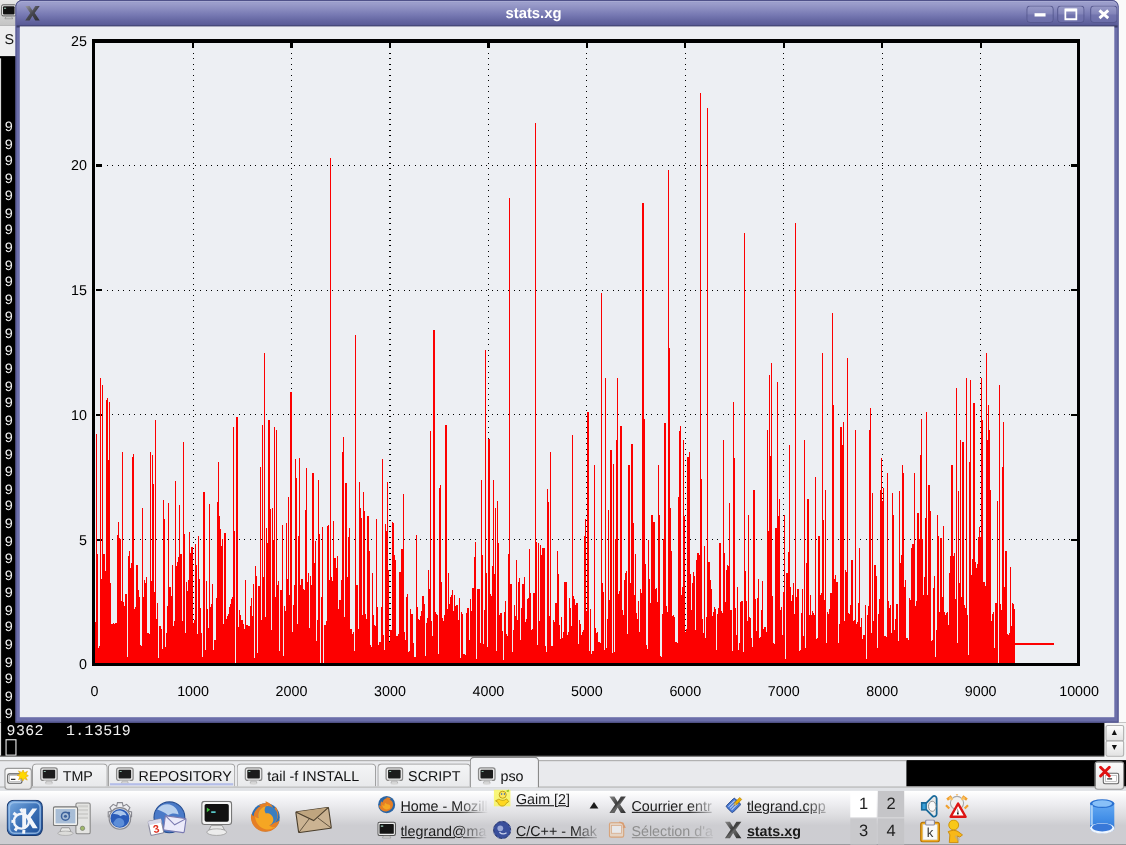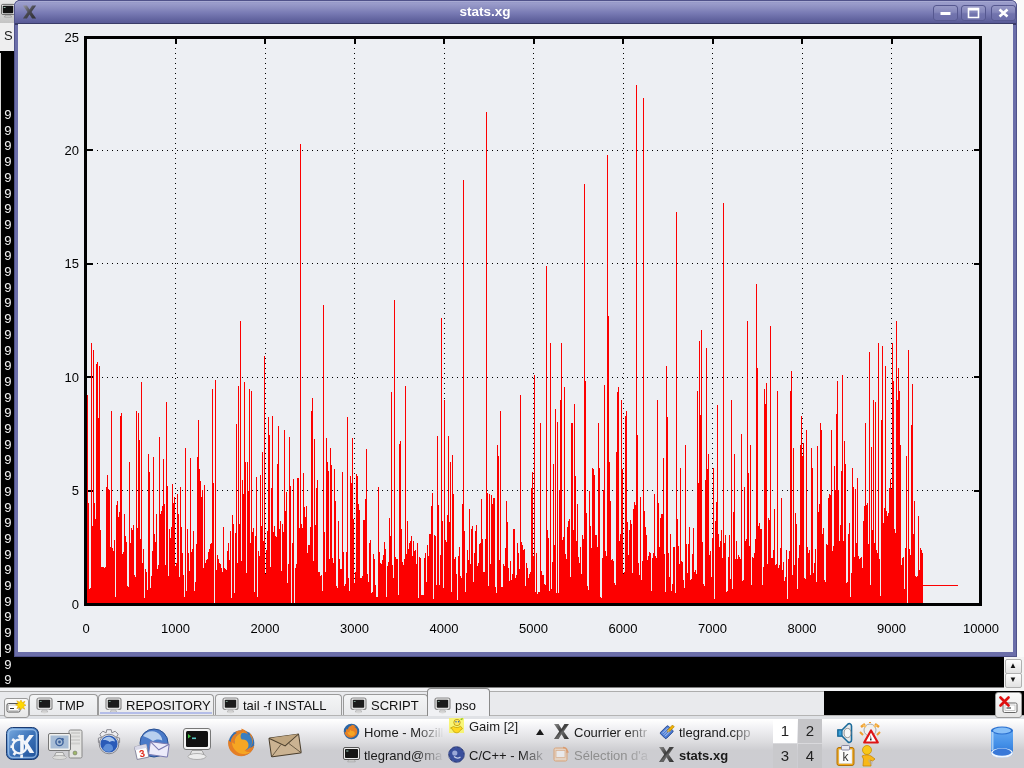--- a/index.html
+++ b/index.html
@@ -35,21 +35,21 @@
   .tab.sel .lab{top:9.5px;}
   .tbtn{position:absolute;border:1px solid #9a9a9a;border-radius:3px;
     background:linear-gradient(180deg,#fafafa,#e6e6e6);}
   
   #panel{left:0;top:719px;width:1024px;height:49px;
     background:linear-gradient(180deg,#fefefe 0%,#f0f0f3 18%,#dcdcdf 45%,#cdcdd1 62%,#cdcdd2 100%);
     border-top:1px solid #fff;}
   .task{position:absolute;width:110px;height:22px;font-size:13px;color:#1a1a1a;}
   .task .lab{position:absolute;left:21px;top:3px;white-space:nowrap;width:84px;overflow:hidden;
     -webkit-mask-image:linear-gradient(90deg,#000 62%,transparent 95%);
-    mask-image:linear-gradient(90deg,#000 62%,transparent 95%);}
+    mask-image:linear-gradient(90deg,#000 62%,transparent 95%);text-decoration:underline;}
   .task svg{position:absolute;left:0;top:1px;}
   .pcell{position:absolute;width:24px;height:24px;font-size:15px;color:#222;
     text-align:center;line-height:24px;}
   #clock{position:absolute;left:886px;top:722px;width:90px;text-align:center;}
   #clock .h{font-size:21px;font-weight:bold;color:#000;letter-spacing:0.5px;}
   #clock .d{font-size:14px;color:#111;margin-top:3px;letter-spacing:0.2px;}
   
   #win{left:14px;top:0;width:1003px;height:657px;}
   #wborder{position:absolute;left:0;top:0;width:1003px;height:657px;
     background:#6b6ea9;border-radius:6px 6px 0 0;
@@ -112,20 +112,25 @@
       <div style="position:absolute;left:1px;top:3px"><svg width="14" height="15" viewBox="0 0 16 16">
 <rect x="0.5" y="1" width="15" height="11.5" rx="1.5" fill="#e8e8e8" stroke="#555"></rect>
 <rect x="2" y="2.5" width="12" height="8.5" rx="1" fill="#111"></rect>
 <path d="M3 4h2.2v1H3z" fill="#9fd3c0"></path>
 <path d="M5 13.5h6l1 2H4z" fill="#ddd" stroke="#777" stroke-width="0.6"></path>
 </svg></div>
     </div>
 <div class="abs" id="kon-menu">
       <span style="position:absolute;left:4px;top:5px">S</span>
     </div>
+<div class="abs" id="kon-strip">
+  <div class="txt">9362</div>
+      <div class="txt" style="left:59px">1.13519</div>
+  <div id="cursor"></div>
+</div>
 <div class="abs" id="sb-track"></div>
 <div class="abs" id="kframe1"></div>
 <div class="abs" id="kframe2"></div>
 <div class="abs" id="sb-btns">
   <div class="sb-btn" style="top:2px">
         <span style="top:1px">▲</span>
       </div>
   <div class="sb-btn" style="top:16px">
         <span style="top:1px">▼</span>
       </div>

